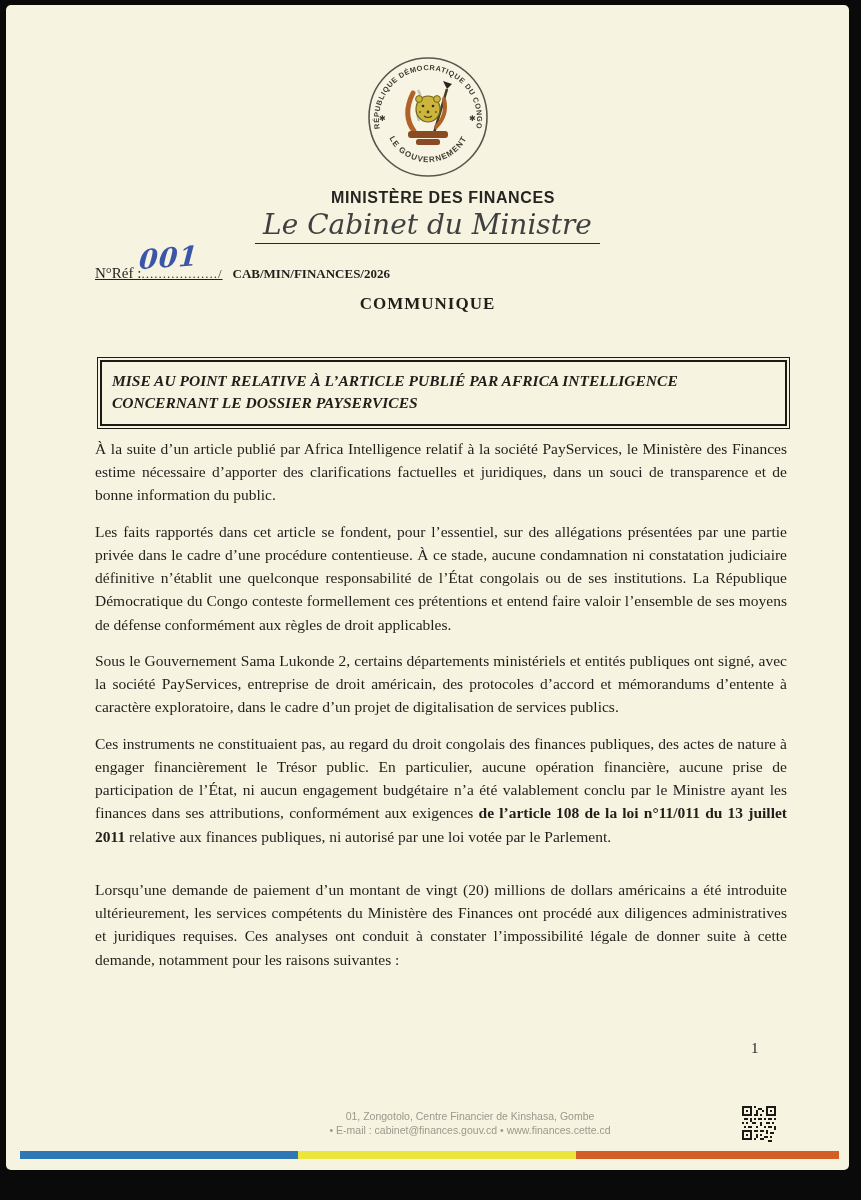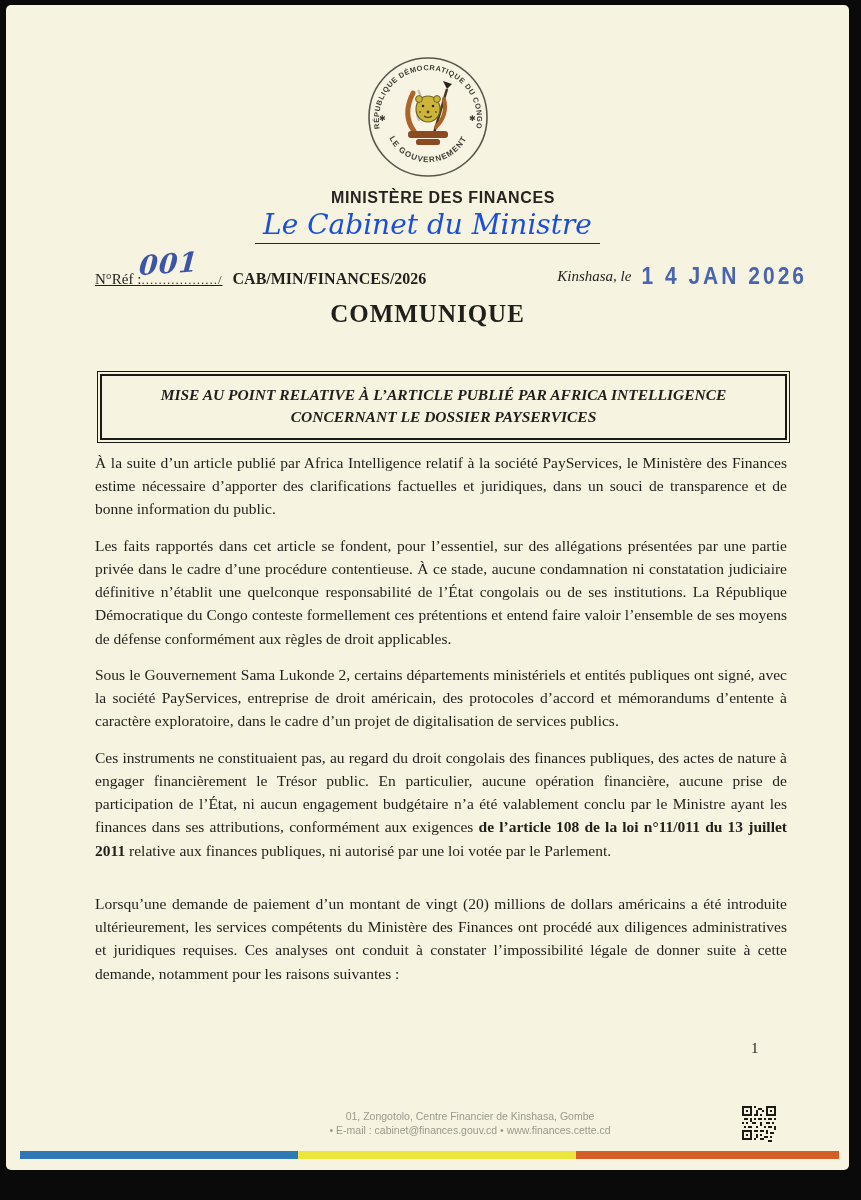--- a/index.html
+++ b/index.html
@@ -6,39 +6,39 @@
   #shot{position:relative;width:861px;height:1200px;background:#0a0a0a;overflow:hidden;
         font-family:"Liberation Serif", serif;}
   .page{position:absolute;left:6px;top:5px;right:12px;bottom:30px;background:#f6f3e0;
         border-radius:5px;color:#211f1b;overflow:hidden;}
   
   .seal-wrap{margin-top:50px;text-align:center;}
   .ministry{margin-top:6px;text-align:center;font-family:"Liberation Sans",sans-serif;
             font-weight:bold;font-size:16px;letter-spacing:.6px;color:#262420;padding-left:31px;}
   .cabinet-wrap{text-align:center;margin-top:1px;}
   .cabinet{display:inline-block;font-style:italic;font-size:28px;font-family:"DejaVu Serif",serif;
-           border-bottom:1.5px solid #2a2824;padding:0 8px 2px 8px;color:#1d4ed8;}
+           border-bottom:1.5px solid #2a2824;padding:0 8px 2px 8px;color:#404040;}
   
   .refrow{margin:20px 42px 0 89px;display:flex;align-items:flex-end;}
   .ref-left{position:relative;white-space:nowrap;text-decoration:underline;}
   .ref-label{font-size:15px;}
   .ref-dots{font-size:13px;letter-spacing:1px;color:#3a3832;}
   .ref-hand{position:absolute;left:44px;top:-22px;color:#3c55a8;font-family:"DejaVu Serif",serif;
             font-style:italic;font-size:27px;font-weight:bold;transform:rotate(-4deg) skewX(-8deg);
             letter-spacing:1px;}
-  .ref-code{font-weight:bold;font-size:16px;margin-left:10px;white-space:nowrap;}
+  .ref-code{font-weight:bold;font-size:13px;margin-left:10px;white-space:nowrap;}
   .ref-right{margin-left:auto;white-space:nowrap;display:flex;align-items:center;}
   .kin{font-style:italic;font-size:15px;color:#26241f;}
   .stamp{margin-left:10px;color:#4a64b0;font-family:"Liberation Sans",sans-serif;
          font-weight:bold;font-size:21px;letter-spacing:3px;transform:scaleY(1.15);
          white-space:nowrap;}
-  .communique{text-align:center;font-weight:bold;font-size:25px;letter-spacing:1px;margin-top:12px;}
+  .communique{text-align:center;font-weight:bold;font-size:17px;letter-spacing:1px;margin-top:12px;}
   
   .subject-box{margin:46px 62px 0 94px;border:2px solid #1c1a16;outline:1px solid #1c1a16;
-               outline-offset:2px;padding:8px 10px 9px 10px;text-align:center;}
+               outline-offset:2px;padding:8px 10px 9px 10px;}
   .subject-box div{font-weight:bold;font-style:italic;font-size:15.5px;line-height:1.45;}
   
   .content{width:692px;margin:0 auto 0 89px;}
   .para{font-size:15.5px;line-height:1.5;text-align:justify;margin:13px 0 0 0;}
   .p-first{margin-top:11px;}
   .sec-head{font-weight:bold;font-style:italic;font-size:15.5px;margin:26px 0 0 38px;line-height:1.4;}
   .sec-head .hang{display:block;padding-left:18px;}
   .sec2{margin-top:28px;}
   .p-after-sec2{margin-top:30px;}
   
@@ -100,24 +100,20 @@
     <div class="cabinet-wrap">
       <span class="cabinet">Le Cabinet du Ministre</span>
     </div>
 
     <div class="refrow">
       <span class="ref-left">
         <span class="ref-label">N°Réf :</span><span class="ref-dots">................../</span>
         <span class="ref-hand">001</span>
       </span>
       <span class="ref-code">CAB/MIN/FINANCES/2026</span>
-      <span class="ref-right">
-        <span class="kin">Kinshasa, le</span>
-        <span class="stamp">1 4 JAN 2026</span>
-      </span>
     </div>
 
     <div class="communique">COMMUNIQUE</div>
 
     <div class="subject-box">
       <div>MISE AU POINT RELATIVE À L’ARTICLE PUBLIÉ PAR AFRICA INTELLIGENCE</div>
       <div>CONCERNANT LE DOSSIER PAYSERVICES</div>
     </div>
 
     <div class="content">

